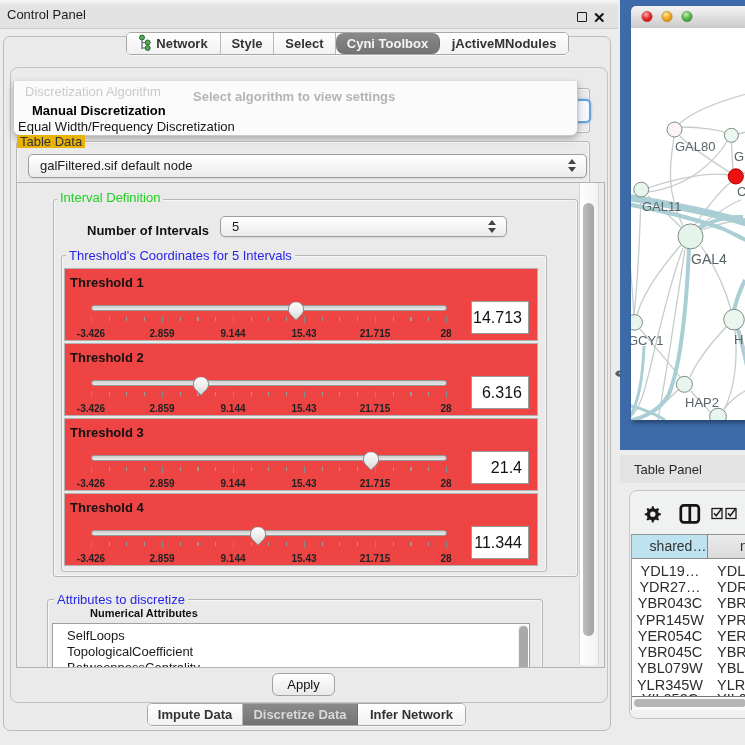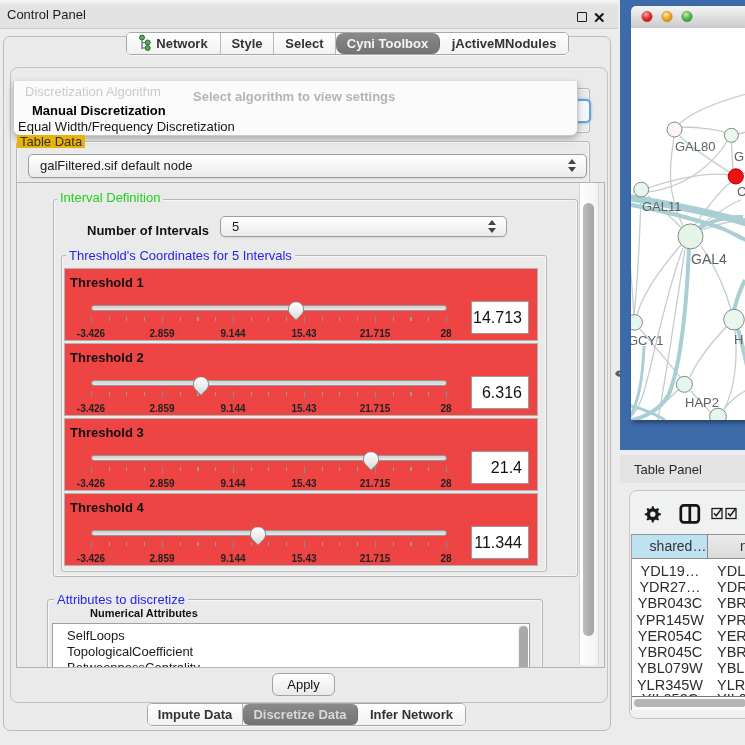--- a/index.html
+++ b/index.html
@@ -182,21 +182,21 @@
     </defs>
   </svg>
 
 <div class="abs" style="left:579px;top:183px;width:18px;height:482px;background:linear-gradient(90deg,#ffffff,#f2f2f2);border-left:1px solid #d2d2d2;border-right:1px solid #dadada;"></div>
 <div class="abs" style="left:583px;top:203px;width:11px;height:433px;border-radius:6px;background:linear-gradient(90deg,#bdbdbd,#a4a4a4);"></div>
 
 <div class="abs" style="left:272px;top:673px;width:61px;height:21px;border:1px solid #a3a3a3;border-radius:6px;background:linear-gradient(#ffffff,#e9e9e9);text-align:center;line-height:21px;font-size:13px;color:#111;">Apply</div>
 
 <div class="tbar" style="left:147px;top:703px;height:21px;">
   <div class="seg" style="width:94px;">Impute Data</div>
-  <div class="seg sel" style="width:114px;color:#d9d9d9;border-radius:6px;">Discretize Data</div>
+  <div class="seg sel" style="width:114px;color:#d9d9d9;">Discretize Data</div>
   <div class="seg" style="width:107px;">Infer Network</div>
 </div>
 
 <div class="abs" style="left:620px;top:0;width:125px;height:450px;background:#3d6aa8;"></div>
 <div class="abs" style="left:631px;top:6px;width:114px;height:22px;background:linear-gradient(#f4f4f4,#cbcbcb);border-radius:5px 0 0 0;border-bottom:1px solid #9a9a9a;"></div>
 <div class="abs" style="left:631px;top:28px;width:114px;height:392px;background:#ffffff;box-shadow:2px 3px 4px rgba(0,0,0,.35);"></div>
 <svg class="abs" style="left:631px;top:6px;" width="114" height="22">
  <defs>
   <radialGradient id="rg" cx="0.4" cy="0.3" r="0.8">
         <stop offset="0" stop-color="#ffb0b0"></stop>

